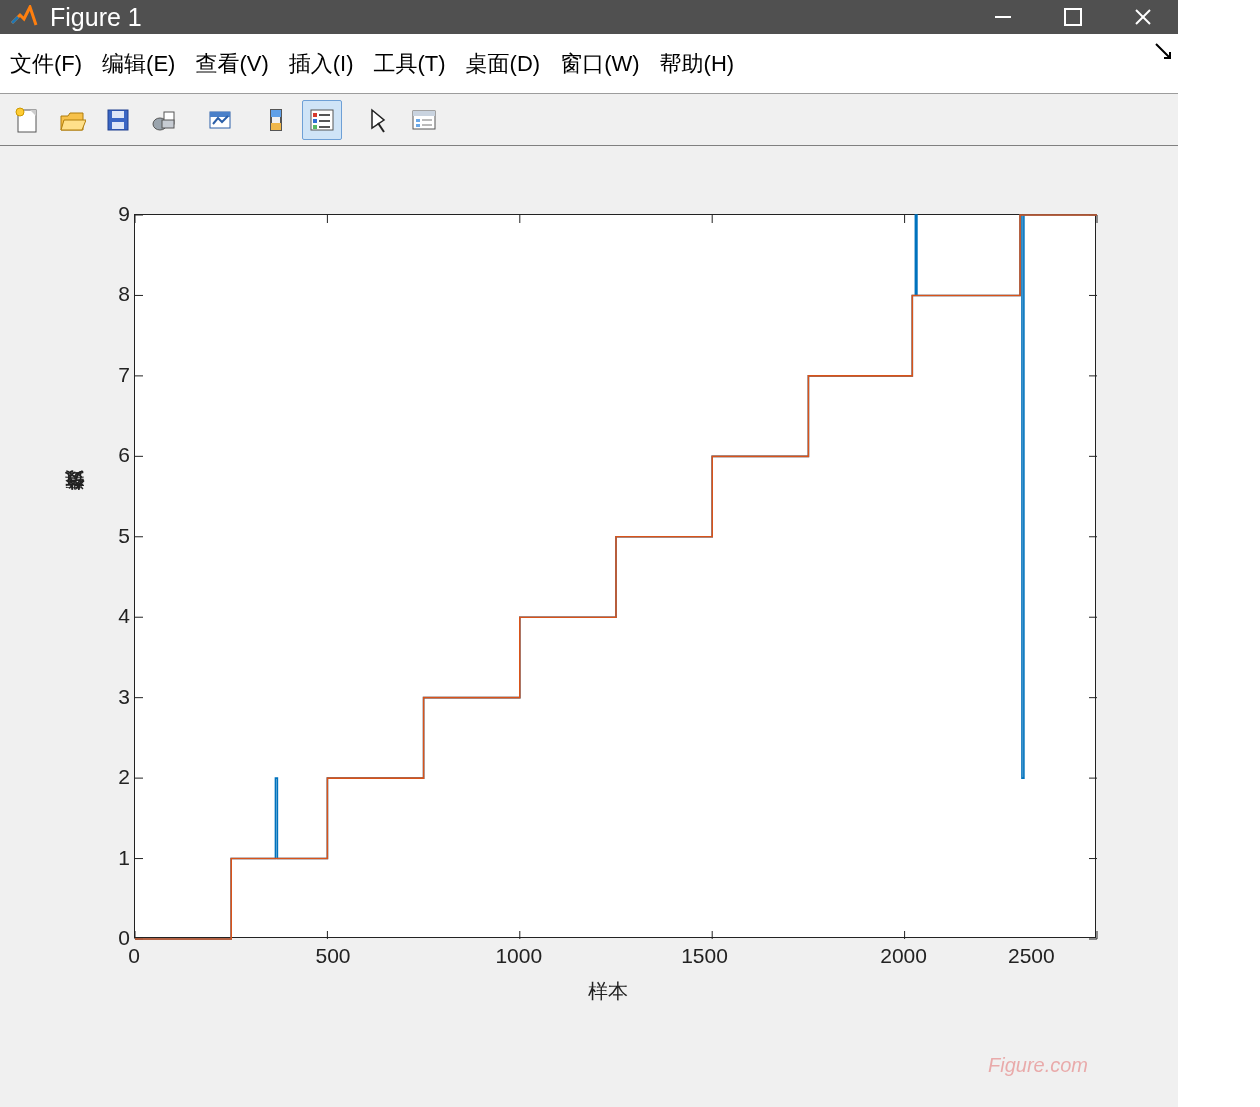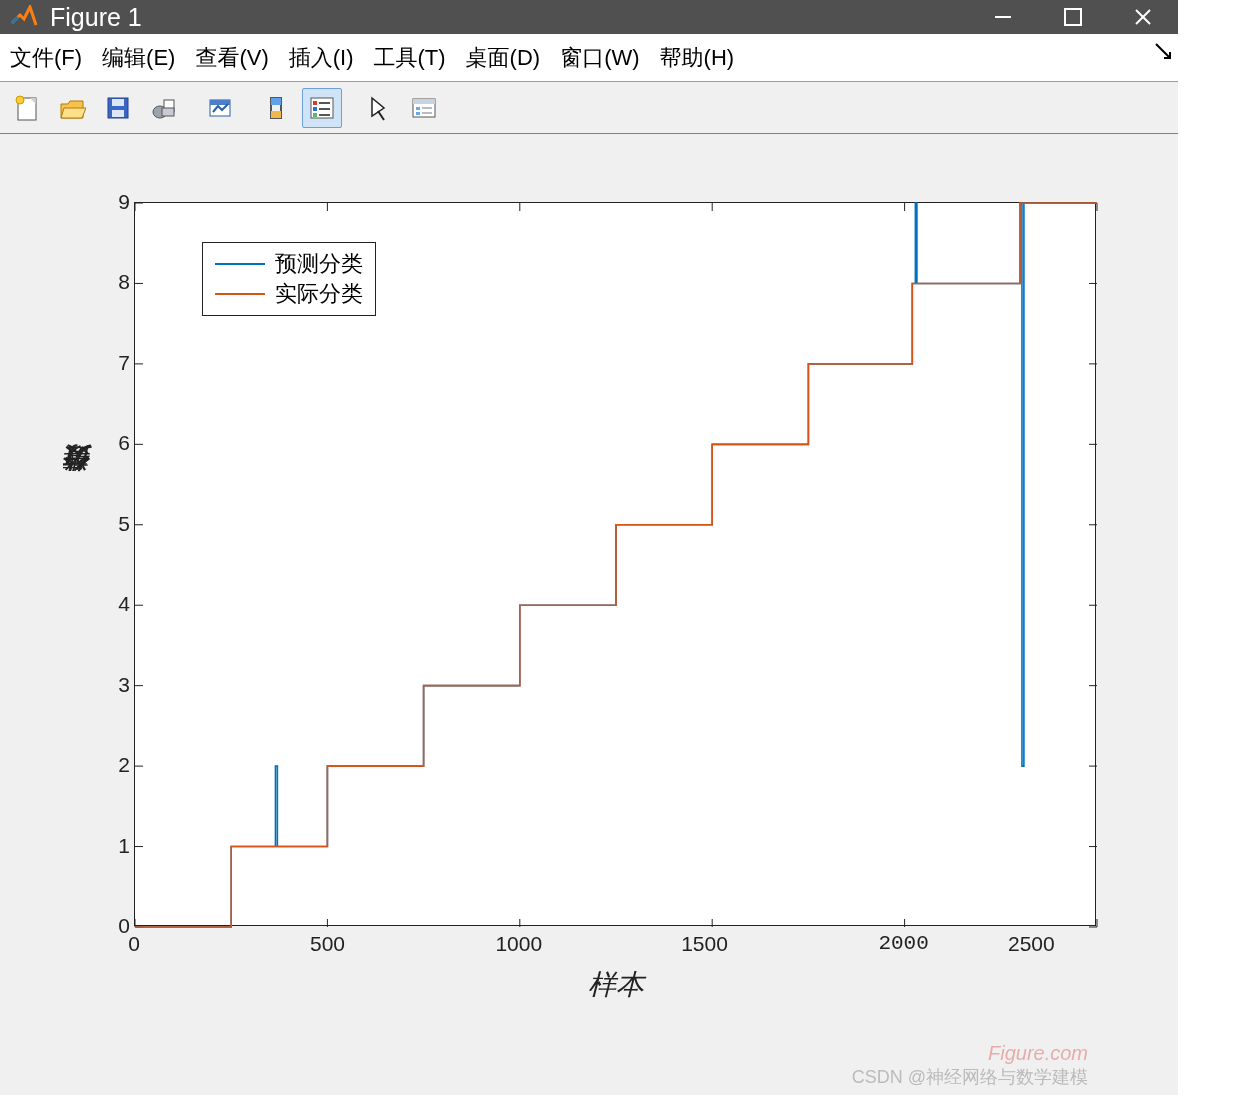--- a/index.html
+++ b/index.html
@@ -28,21 +28,21 @@
   .tbtn {
     width:70px; height:46px;
     display:flex; align-items:center; justify-content:center;
   }
   .tbtn svg { display:block; }
   .right-strip {
     position:absolute; top:0; left:1178px; width:82px; height:1107px;
     background:#fff;
   }
   .menubar {
-    width:1178px; height:48px;
+    width:1178px; height:60px;
     background:#fff;
     border-bottom:1px solid #9c9c9c;
     display:flex; align-items:center;
     font-size:22px;
     color:#000;
     position:relative;
   }
   .menubar .mitem { padding:0 10px; height:100%; display:flex; align-items:center; }
   .menubar .dock {
     position:absolute; right:6px; top:6px;
@@ -61,21 +61,21 @@
   
   .figwrap {
     width:1178px; height:961px;
     background:#f0f0f0;
     position:relative;
   }
   .axes {
     position:absolute; background:#fff; border:1px solid #222;
   }
   .tick-label { position:absolute; font-size:21px; color:#222; }
-  .axis-title { position:absolute; font-size:28px; color:#222;font-style:italic; }
+  .axis-title { position:absolute; font-size:20px; color:#222; }
   .chart-title { position:absolute; font-size:26px; color:#222; }
   .ylabel { writing-mode: vertical-rl; transform: rotate(180deg); }
   .legend {
     position:absolute; background:#fff; border:1px solid #222;
     font-size:22px; padding:6px 12px 6px 12px;
   }
   .legend .row { display:flex; align-items:center; height:30px; }
   .legend .line { width:50px; height:0; border-top:2px solid; margin-right:10px; }
   .watermark1 { position:absolute; right:90px; bottom:6px; color:#bbb; font-size:18px; font-family:Arial; }
   .watermark2 { position:absolute; right:90px; bottom:30px; color:rgba(220,40,40,0.35); font-size:20px; font-style:italic; }
@@ -255,38 +255,27 @@
       <div class="tick-label" style="left: 110px; top: 458.222px; width: 20px; text-align: right;">4</div>
       <div class="tick-label" style="left: 110px; top: 377.778px; width: 20px; text-align: right;">5</div>
       <div class="tick-label" style="left: 110px; top: 297.333px; width: 20px; text-align: right;">6</div>
       <div class="tick-label" style="left: 110px; top: 216.889px; width: 20px; text-align: right;">7</div>
       <div class="tick-label" style="left: 110px; top: 136.444px; width: 20px; text-align: right;">8</div>
       <div class="tick-label" style="left: 110px; top: 56px; width: 20px; text-align: right;">9</div>
     </div>
 
   <div id="xtick-labels">
       <div class="tick-label" style="left: 104px; top: 798px; width: 60px; text-align: center;">0</div>
-      <div class="tick-label" style="left: 310px; top: 798px; width: 60px; text-align: left;">500</div>
+      <div class="tick-label" style="left: 303px; top: 798px; width: 60px; text-align: center;">500</div>
       <div class="tick-label" style="left: 488.8px; top: 798px; width: 60px; text-align: center;">1000</div>
       <div class="tick-label" style="left: 681.2px; top: 798px; width: 60px; text-align: left;">1500</div>
-      <div class="tick-label" style="left: 873.6px; top: 798px; width: 60px; text-align: center; font-family: Liberation Mono, monospace;">2000</div>
+      <div class="tick-label" style="left: 873.6px; top: 798px; width: 60px; text-align: center;">2000</div>
       <div class="tick-label" style="left: 1008px; top: 798px; width: 60px; text-align: left;">2500</div>
     </div>
 
   <div class="axis-title ylabel" style="left:60px; top:360px;">分类数值</div>
   <div class="axis-title" style="left:588px; top:832px;">样本</div>
 
-  <div class="legend" style="left:202px; top:108px;">
-    <div class="row">
-      <span class="line" id="leg1" style="border-top-color: rgb(0, 114, 189);"></span>
-      <span>预测分类</span>
-    </div>
-    <div class="row">
-      <span class="line" id="leg2" style="border-top-color: rgb(217, 83, 25);"></span>
-      <span>实际分类</span>
-    </div>
-  </div>
 
   <div class="watermark2">Figure.com</div>
-  <div class="watermark1">CSDN @神经网络与数学建模</div>
 </div>
 
 <div class="right-strip"></div>
 
 </body></html>

